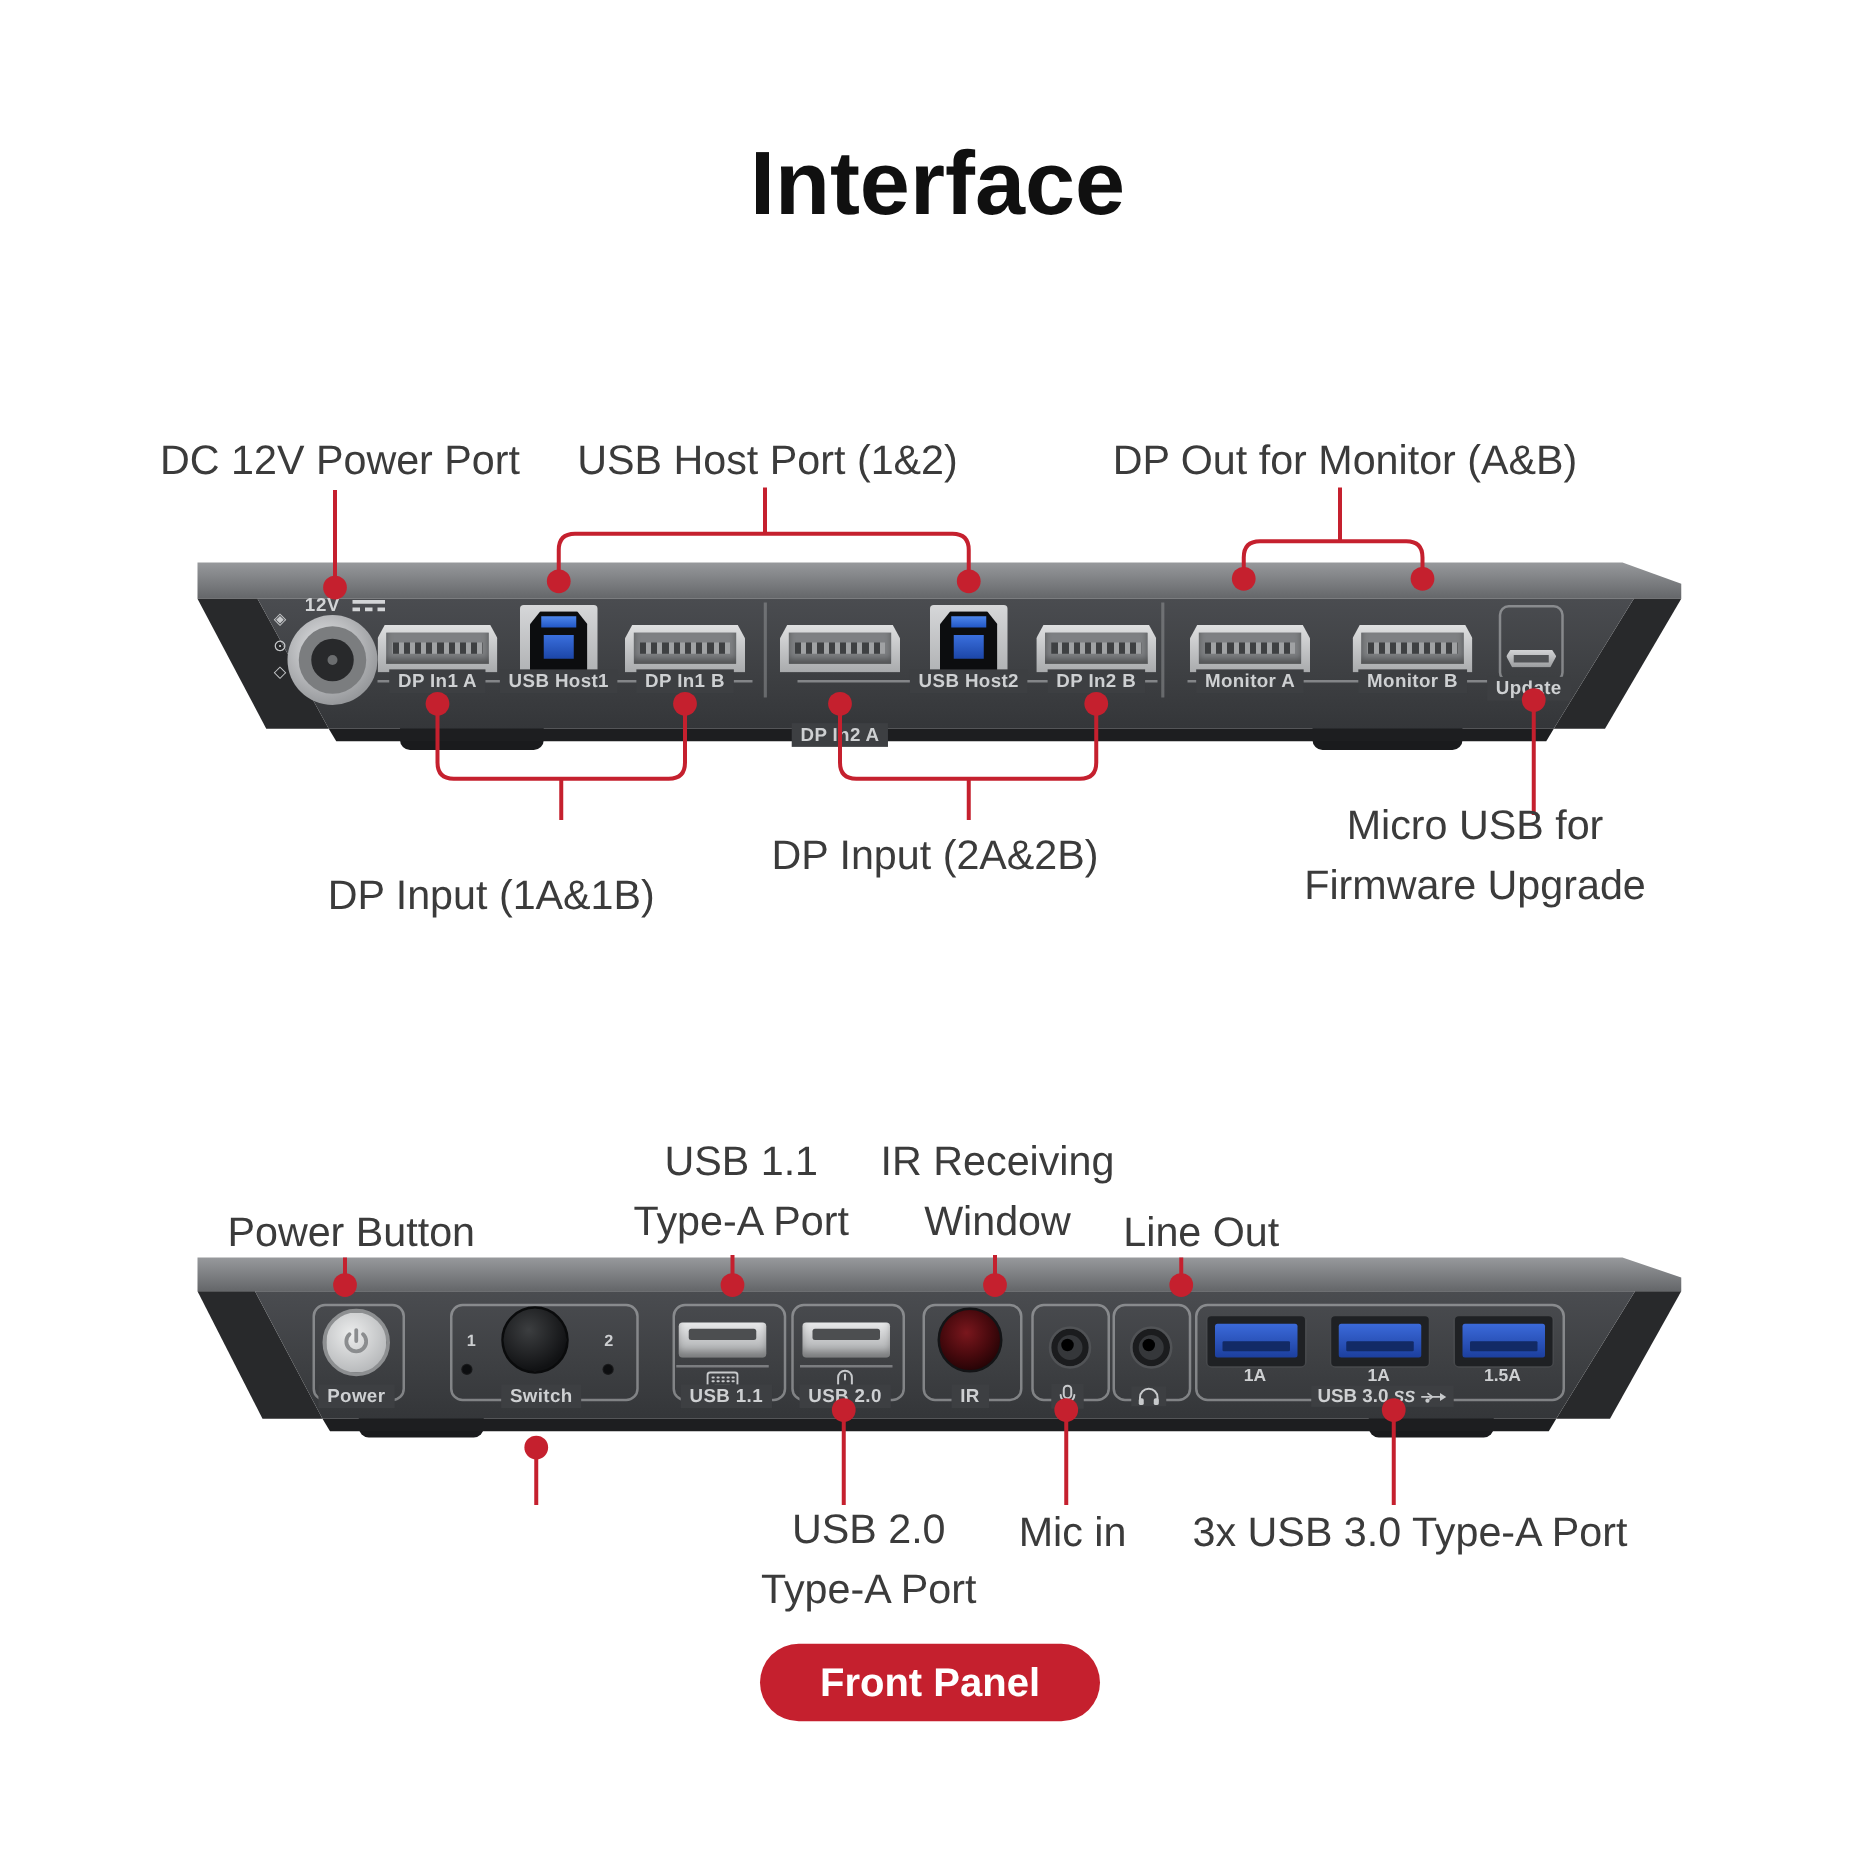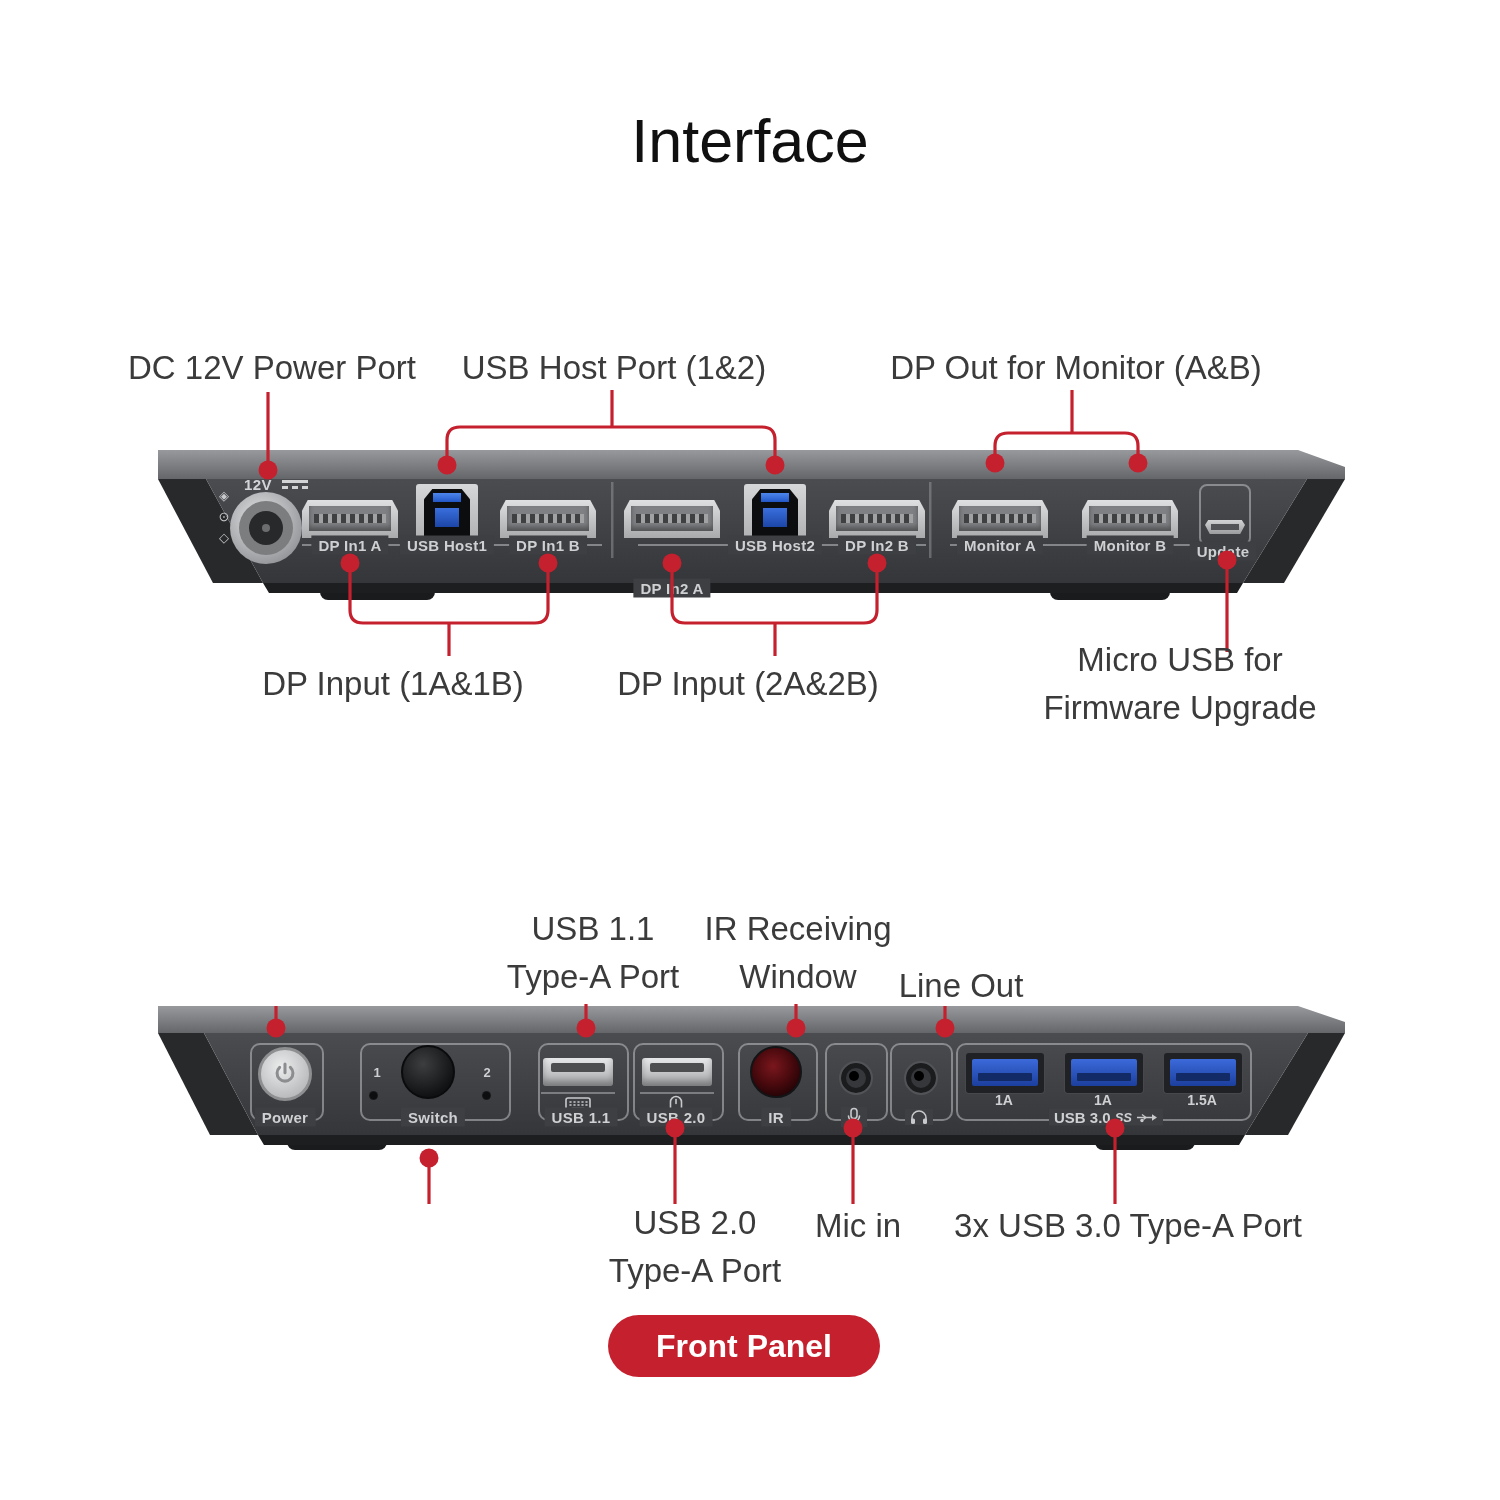--- a/index.html
+++ b/index.html
@@ -1,21 +1,21 @@
 <!DOCTYPE html>
 <html><head>
 <meta charset="utf-8">
 <style>
   html,body{margin:0;padding:0;background:#fff;}
   .canvas{position:relative;width:1500px;height:1500px;background:#ffffff;overflow:hidden;
           font-family:"Liberation Sans",sans-serif;}
   .abs{position:absolute;}
   .layer{position:absolute;left:0;top:0;pointer-events:none;}
   .title{position:absolute;left:750px;top:106px;transform:translateX(-50%);
-         font-size:61px;font-weight:normal;color:#101010;letter-spacing:0px;white-space:nowrap;}
+         font-size:72px;font-weight:bold;color:#101010;letter-spacing:0px;white-space:nowrap;}
   .callout-label{position:absolute;transform:translate(-50%,-50%);font-size:33px;color:#3b3b3b;
          white-space:pre-line;text-align:center;line-height:48px;z-index:4;}
   .panel-badge{position:absolute;width:272px;height:62px;border-radius:31px;background:#c5202e;
          color:#ffffff;font-weight:bold;font-size:32px;display:flex;align-items:center;
          justify-content:center;z-index:4;white-space:nowrap;}
   .port-chip{position:absolute;transform:translate(-50%,-50%);font-size:15px;font-weight:bold;
          color:#ced0d2;background:#3d3f42;padding:1px 7px;white-space:nowrap;z-index:2;
          letter-spacing:.3px;}
   .amp-label{position:absolute;transform:translate(-50%,-50%);font-size:14px;font-weight:bold;
          color:#ced0d2;z-index:2;}
@@ -330,24 +330,25 @@
       <circle cx="429" cy="1158" r="9.5"></circle>
       <circle cx="675" cy="1128" r="9.5"></circle>
       <circle cx="853" cy="1128" r="9.5"></circle>
       <circle cx="1115" cy="1128" r="9.5"></circle>
     </g>
   </svg>
 
   <div class="callout-label" style="left:272px;top:368px;">DC 12V Power Port</div>
   <div class="callout-label" style="left:614px;top:368px;">USB Host Port (1&amp;2)</div>
   <div class="callout-label" style="left:1076px;top:368px;">DP Out for Monitor (A&amp;B)</div>
-  <div class="callout-label" style="left:393px;top:684px;">DP Input (1A&amp;1B)</div>
+  <div class="callout-label" style="left:393px;top:716px;">DP Input (1A&amp;1B)</div>
   <div class="callout-label" style="left:748px;top:684px;">DP Input (2A&amp;2B)</div>
   <div class="callout-label" style="left:1180px;top:684px;">Micro USB for Firmware Upgrade</div>
 
+  <div class="callout-label" style="left:281px;top:986px;">Power Button</div>
   <div class="callout-label" style="left:593px;top:953px;">USB 1.1
 Type-A Port</div>
   <div class="callout-label" style="left:798px;top:953px;">IR Receiving
 Window</div>
   <div class="callout-label" style="left:961px;top:986px;">Line Out</div>
   <div class="callout-label" style="left:695px;top:1247px;">USB 2.0
 Type-A Port</div>
   <div class="callout-label" style="left:858px;top:1226px;">Mic in</div>
   <div class="callout-label" style="left:1128px;top:1226px;">3x USB 3.0 Type-A Port</div>
 

